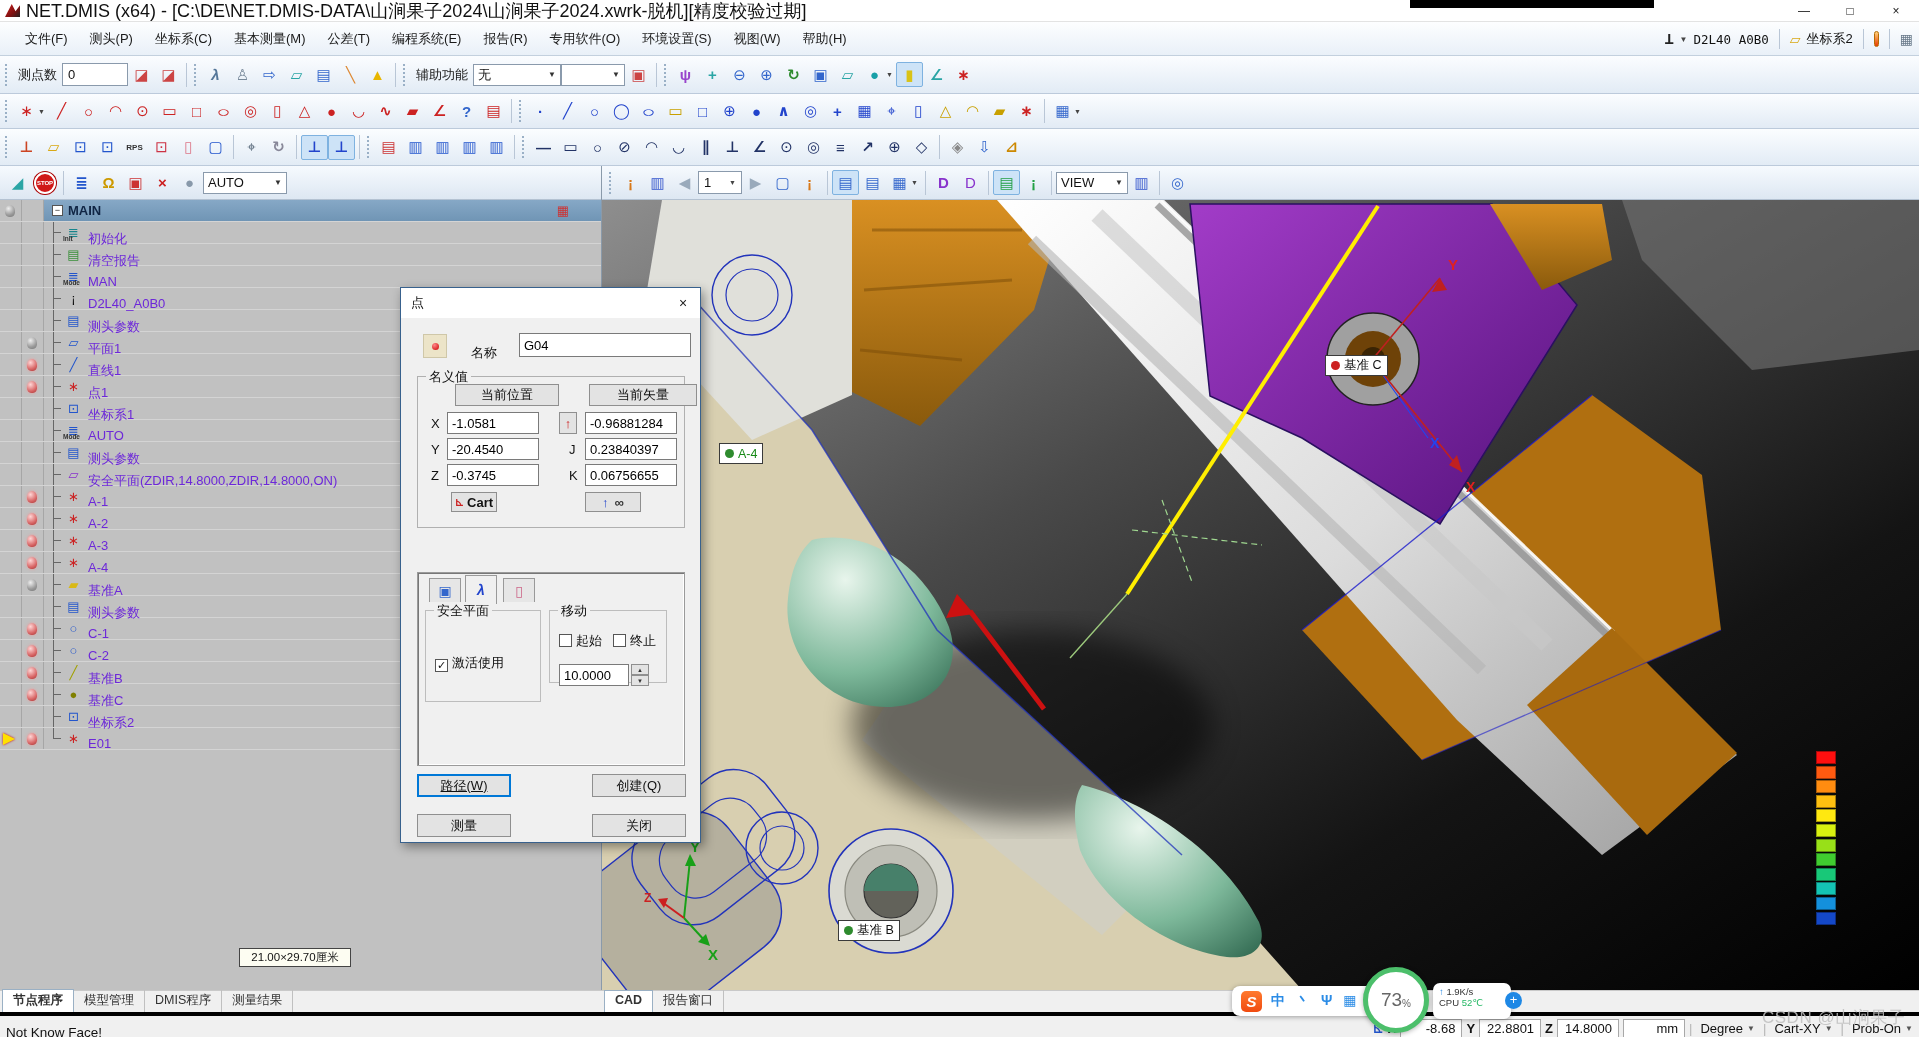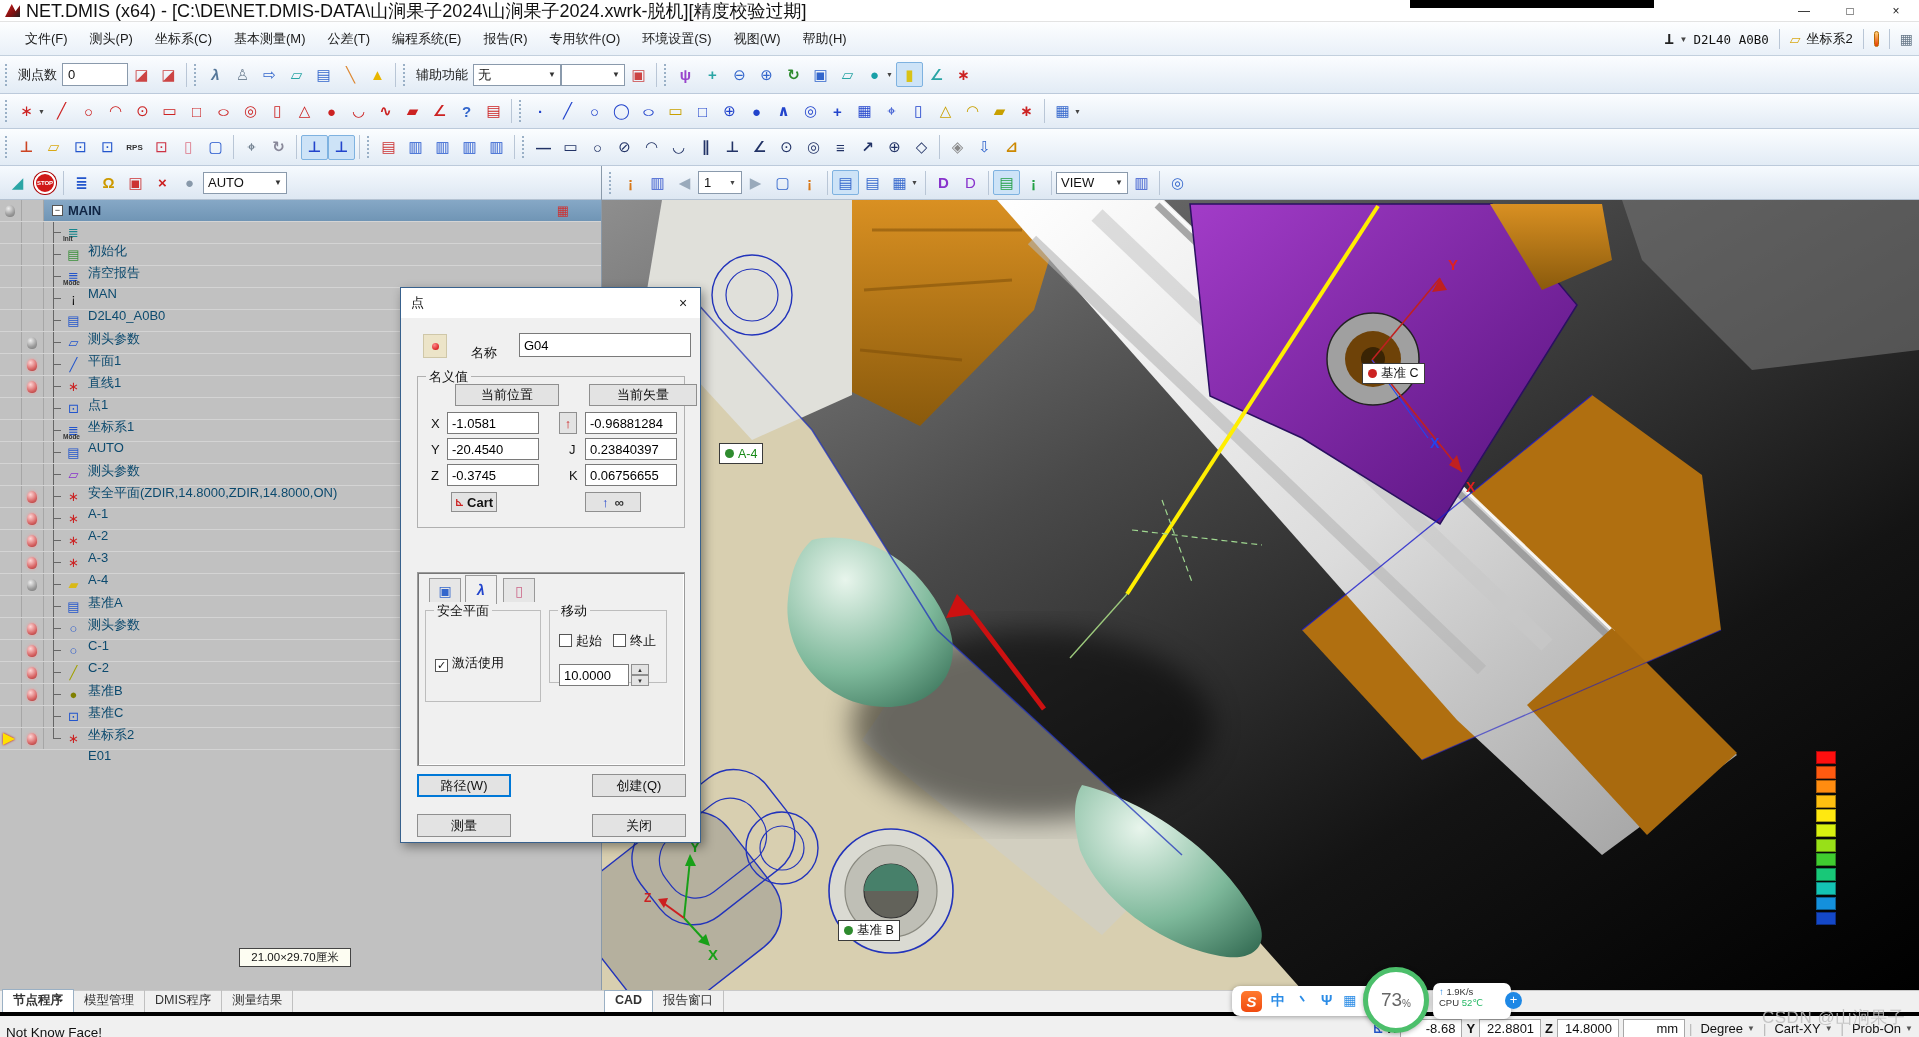--- a/index.html
+++ b/index.html
@@ -57,21 +57,21 @@
   .tcc { flex:1; position:relative; }
   .trow.mainrow .tcc { background:linear-gradient(#86a8c6,#7095b5); }
   .mainlab { position:absolute; left:24px; top:3px; font-weight:bold; color:#102544; }
   .expander { position:absolute; left:8px; top:5px; width:11px; height:11px; background:#fff; border:1px solid #555; font-size:9px; line-height:9px; text-align:center; color:#222; }
   .mainico { position:absolute; right:32px; top:3px; font-size:13px; color:#cc3333; }
   .tline { position:absolute; left:9px; top:0; bottom:0; border-left:1px solid #666; }
   .tline.half { bottom:11px; }
   .ttick { position:absolute; left:9px; top:10px; width:8px; border-top:1px solid #666; }
   .tico { position:absolute; left:21px; top:2px; width:17px; height:17px; font-size:13px; text-align:center; line-height:17px; }
   .tsub { position:absolute; left:19px; top:13px; font-size:6.5px; font-weight:bold; color:#333; }
-  .tlab { position:absolute; left:44px; top:20px; white-space:nowrap; color:#0c4a6e; }
+  .tlab { position:absolute; left:44px; top:8px; white-space:nowrap; color:#6d28d9; }
   .bulb { position:absolute; left:5px; top:5px; width:10px; height:12px; border-radius:50% 50% 40% 40%; }
   .bulb.r { background:radial-gradient(circle at 35% 30%,#ffd5d5,#d96868 60%,#a33); box-shadow:0 0 3px #e99; }
   .bulb.g { background:radial-gradient(circle at 35% 30%,#eee,#9a9a9a 60%,#777); }
   .exearrow { position:absolute; left:3px; top:5px; width:0; height:0; border-top:6px solid transparent; border-bottom:6px solid transparent; border-left:12px solid #ffe000; filter:drop-shadow(0 0 1px #c00); }
   .paperlabel { position:absolute; left:239px; top:782px; width:112px; height:19px; background:#fdfdf2; border:1px solid #444; font-size:11.5px; text-align:center; line-height:17px; }
 
   
   .tabsrow { height:22px; background:#f0f0f0; border-top:1px solid #c9c9c9; display:flex; align-items:flex-end; position:relative; }
   .btab { padding:2px 10px 3px; font-size:12.5px; color:#333; border-right:1px solid #c0c0c0; }
   .btab.active { background:#fff; border:1px solid #9ab0c4; border-bottom:none; font-weight:bold; }
@@ -87,21 +87,21 @@
   
   .dlg { position:absolute; left:400px; top:287px; width:301px; height:556px; background:#f0f0f0; border:1px solid #38618d; box-shadow:3px 4px 10px rgba(0,0,0,.4); z-index:40; }
   .dlg-title { height:30px; background:#fff; display:flex; align-items:center; padding-left:10px; font-size:13px; }
   .dlg-close { position:absolute; right:0; top:0; width:34px; height:30px; display:flex; align-items:center; justify-content:center; font-size:14px; color:#222; }
   .dabs { position:absolute; }
   .dlg-lab { font-size:13px; color:#111; white-space:nowrap; }
   .dinput { background:#fff; border:1px solid #7a7a7a; font-size:13px; padding:0 4px; font-family:"Liberation Sans",sans-serif; }
   .group { border:1px solid #b0b0b0; position:absolute; }
   .glab { position:absolute; background:#f0f0f0; padding:0 3px; font-size:13px; top:-9px; left:8px; white-space:nowrap; }
   .dbtn { position:absolute; background:#e3e3e3; border:1px solid #8f8f8f; display:flex; align-items:center; justify-content:center; font-size:13px; cursor:default; }
-  .dbtn.focus { border:2px solid #0078d7; }
+  .dbtn.focus { border:2px solid #0078d7;text-decoration:underline; }
   .pticon { position:absolute; left:22px; top:46px; width:24px; height:24px; background:#ece4c8; border:1px solid #cfc7a8; }
   .pticon i { position:absolute; left:8px; top:8px; width:7px; height:7px; border-radius:50%; background:radial-gradient(circle at 35% 30%,#f88,#c00); }
   .cb { display:inline-block; width:13px; height:13px; background:#fff; border:1px solid #555; vertical-align:-2px; text-align:center; line-height:11px; font-size:11px; color:#111; margin-right:4px; }
   .tabico { position:absolute; width:32px; height:24px; border:1px solid #999; border-bottom:none; background:#e6e6e6; display:flex; align-items:center; justify-content:center; font-size:14px; }
   .tabico.sel { height:29px; background:#f0f0f0; box-shadow:0 2px 0 #f0f0f0; }
   .sunken { position:absolute; border:1px solid #9a9a9a; box-shadow:inset 1px 1px 0 #777, inset -1px -1px 0 #fff; }
   .spin { position:absolute; width:18px; height:22px; display:flex; flex-direction:column; }
   .spin span { flex:1; border:1px solid #8f8f8f; background:#e3e3e3; font-size:6px; display:flex; align-items:center; justify-content:center; color:#333; }
 
   
@@ -965,21 +965,21 @@
           <polygon points="56,699 66,698 62,708" fill="#cc2020"></polygon>
           <text x="88" y="652" fill="#18a018" font-size="15" font-weight="bold">Y</text>
           <text x="106" y="760" fill="#18a018" font-size="15" font-weight="bold">X</text>
           <text x="42" y="702" fill="#cc2020" font-size="12" font-weight="bold">Z</text>
         </svg>
         <div id="cad-labels">
             <div class="cadlabel" style="left: 117px; top: 243px;">
               <i style="background: rgb(46, 139, 46);"></i>
               <span style="color: rgb(23, 138, 23);">A-4</span>
             </div>
-            <div class="cadlabel" style="left: 723px; top: 163px; margin-left: 37px;">
+            <div class="cadlabel" style="left: 723px; top: 155px;">
               <i style="background: rgb(204, 34, 34);"></i>
               <span style="color: rgb(17, 17, 17);">基准 C</span>
             </div>
             <div class="cadlabel" style="left: 236px; top: 720px;">
               <i style="background: rgb(46, 139, 46);"></i>
               <span style="color: rgb(17, 17, 17);">基准 B</span>
             </div>
           </div>
         <div id="legend">
             <div style="background: rgb(255, 15, 15);"></div>

